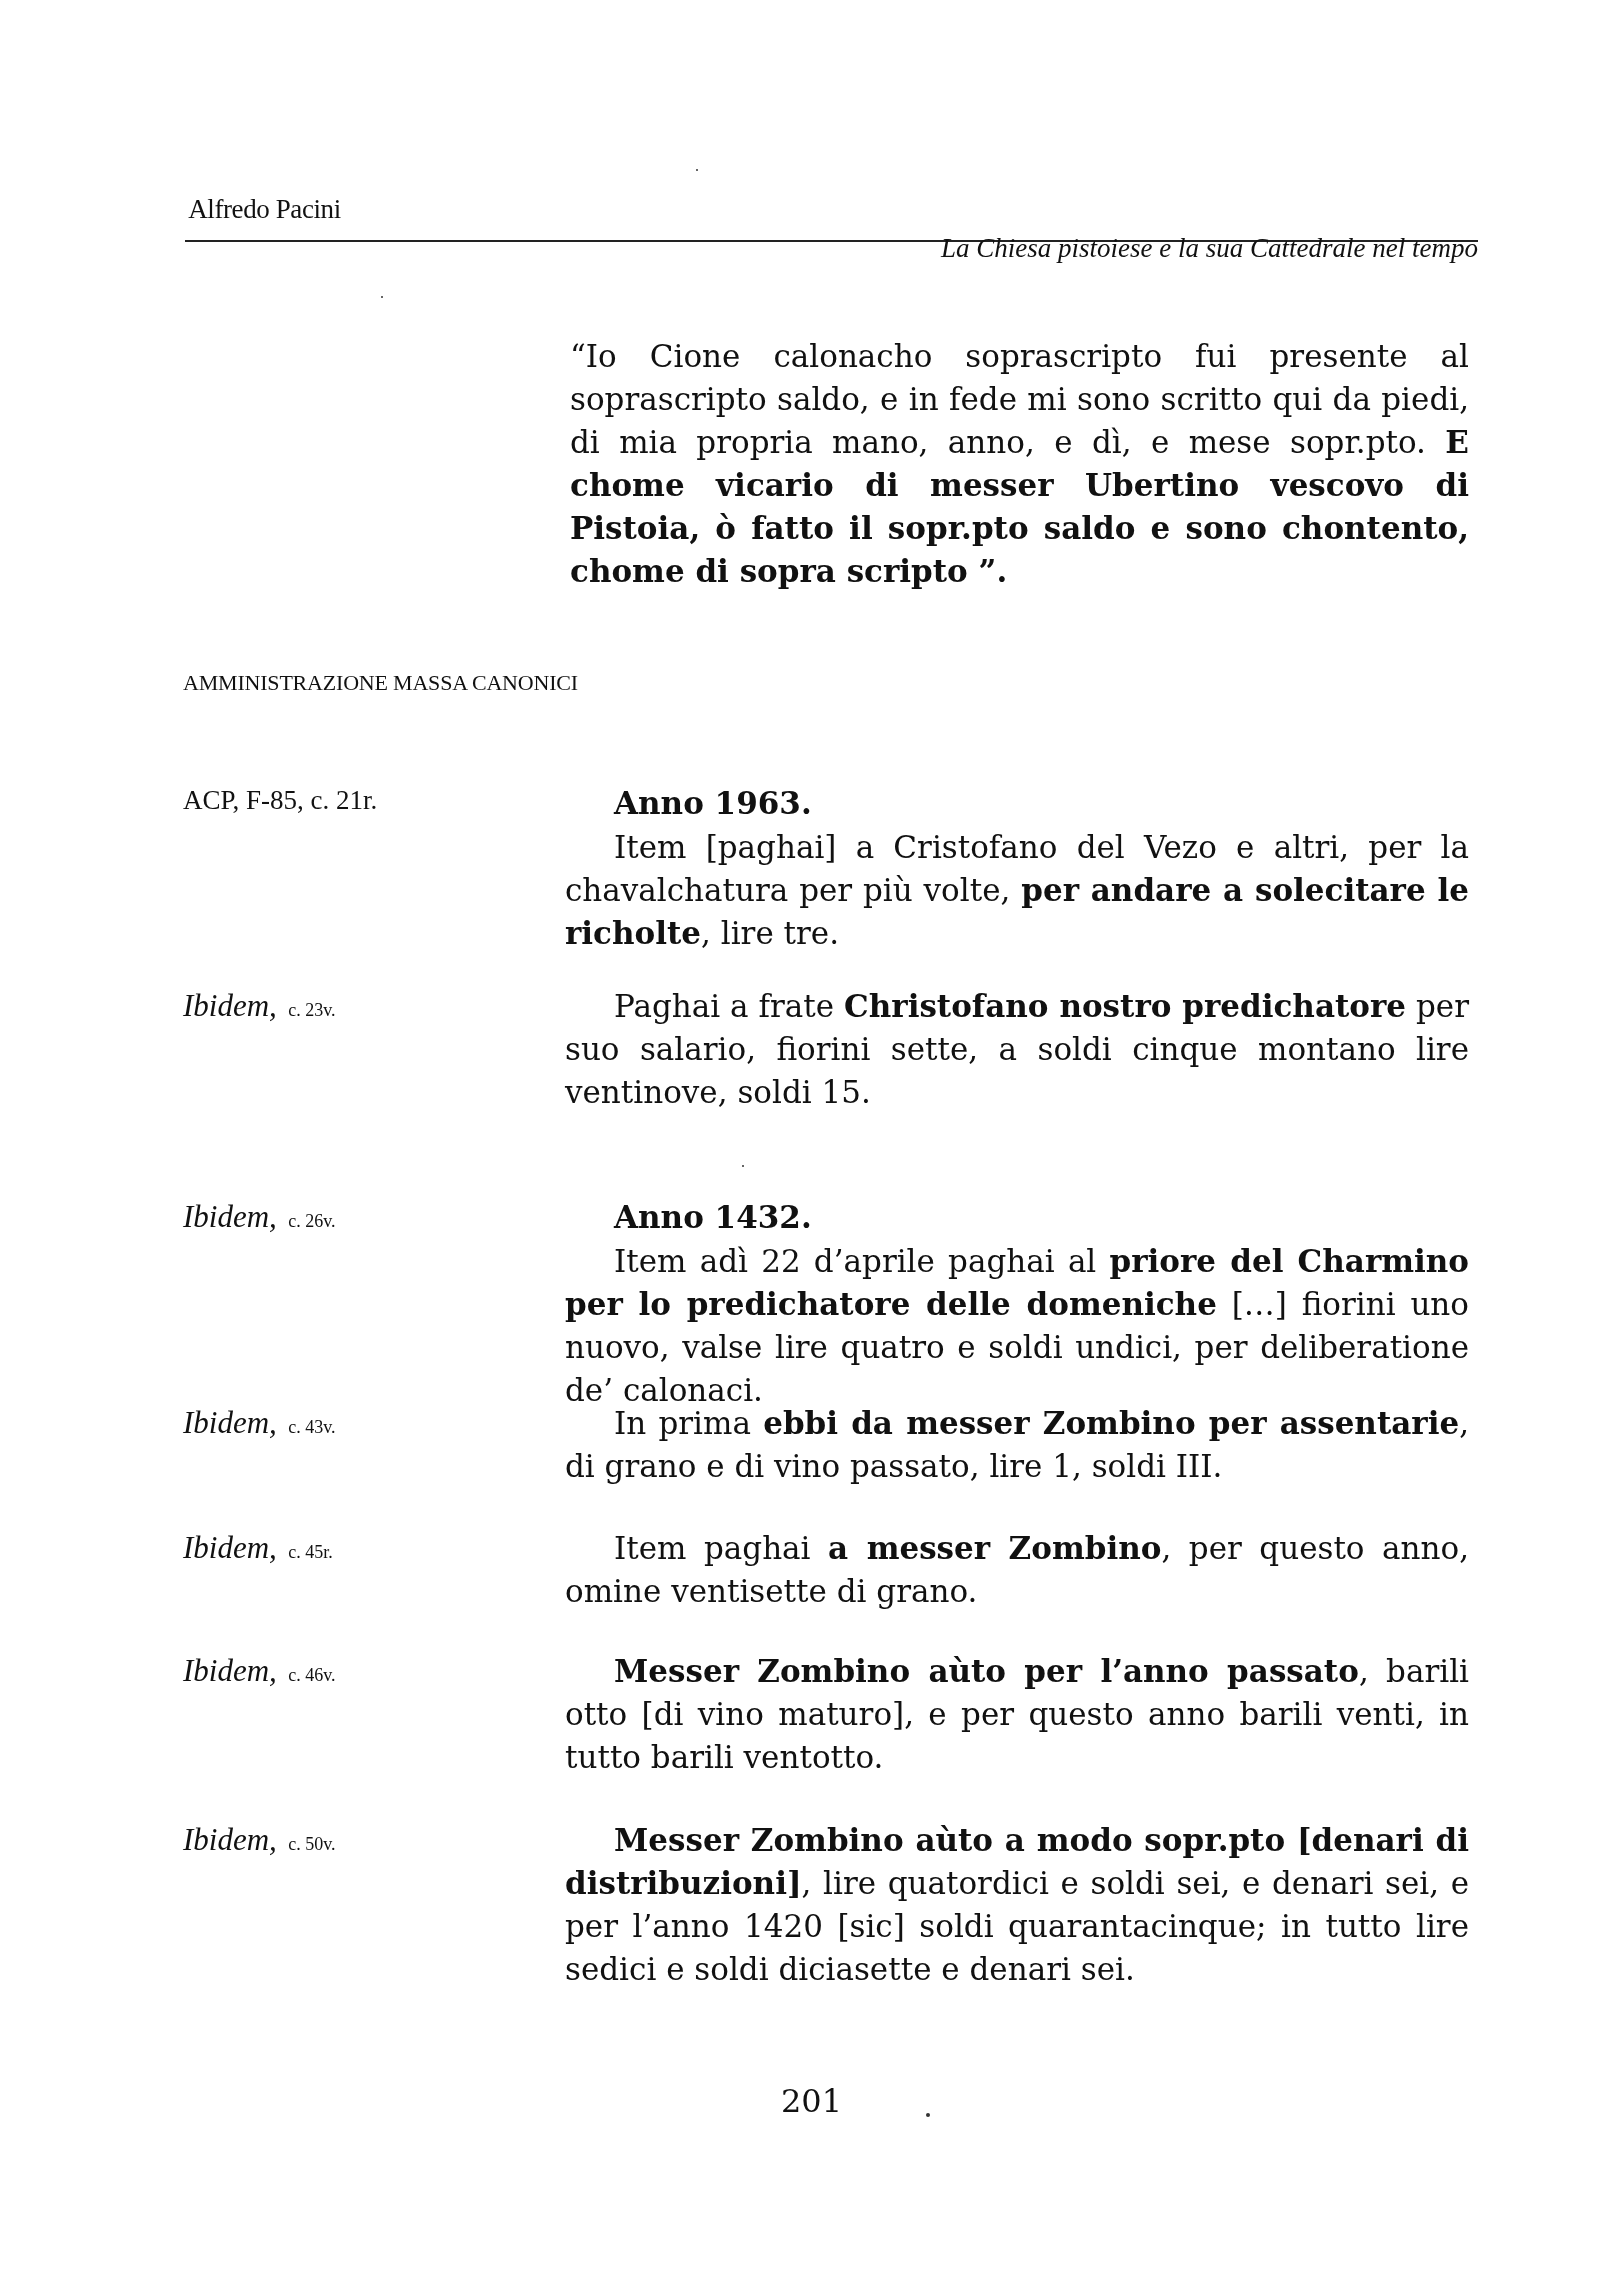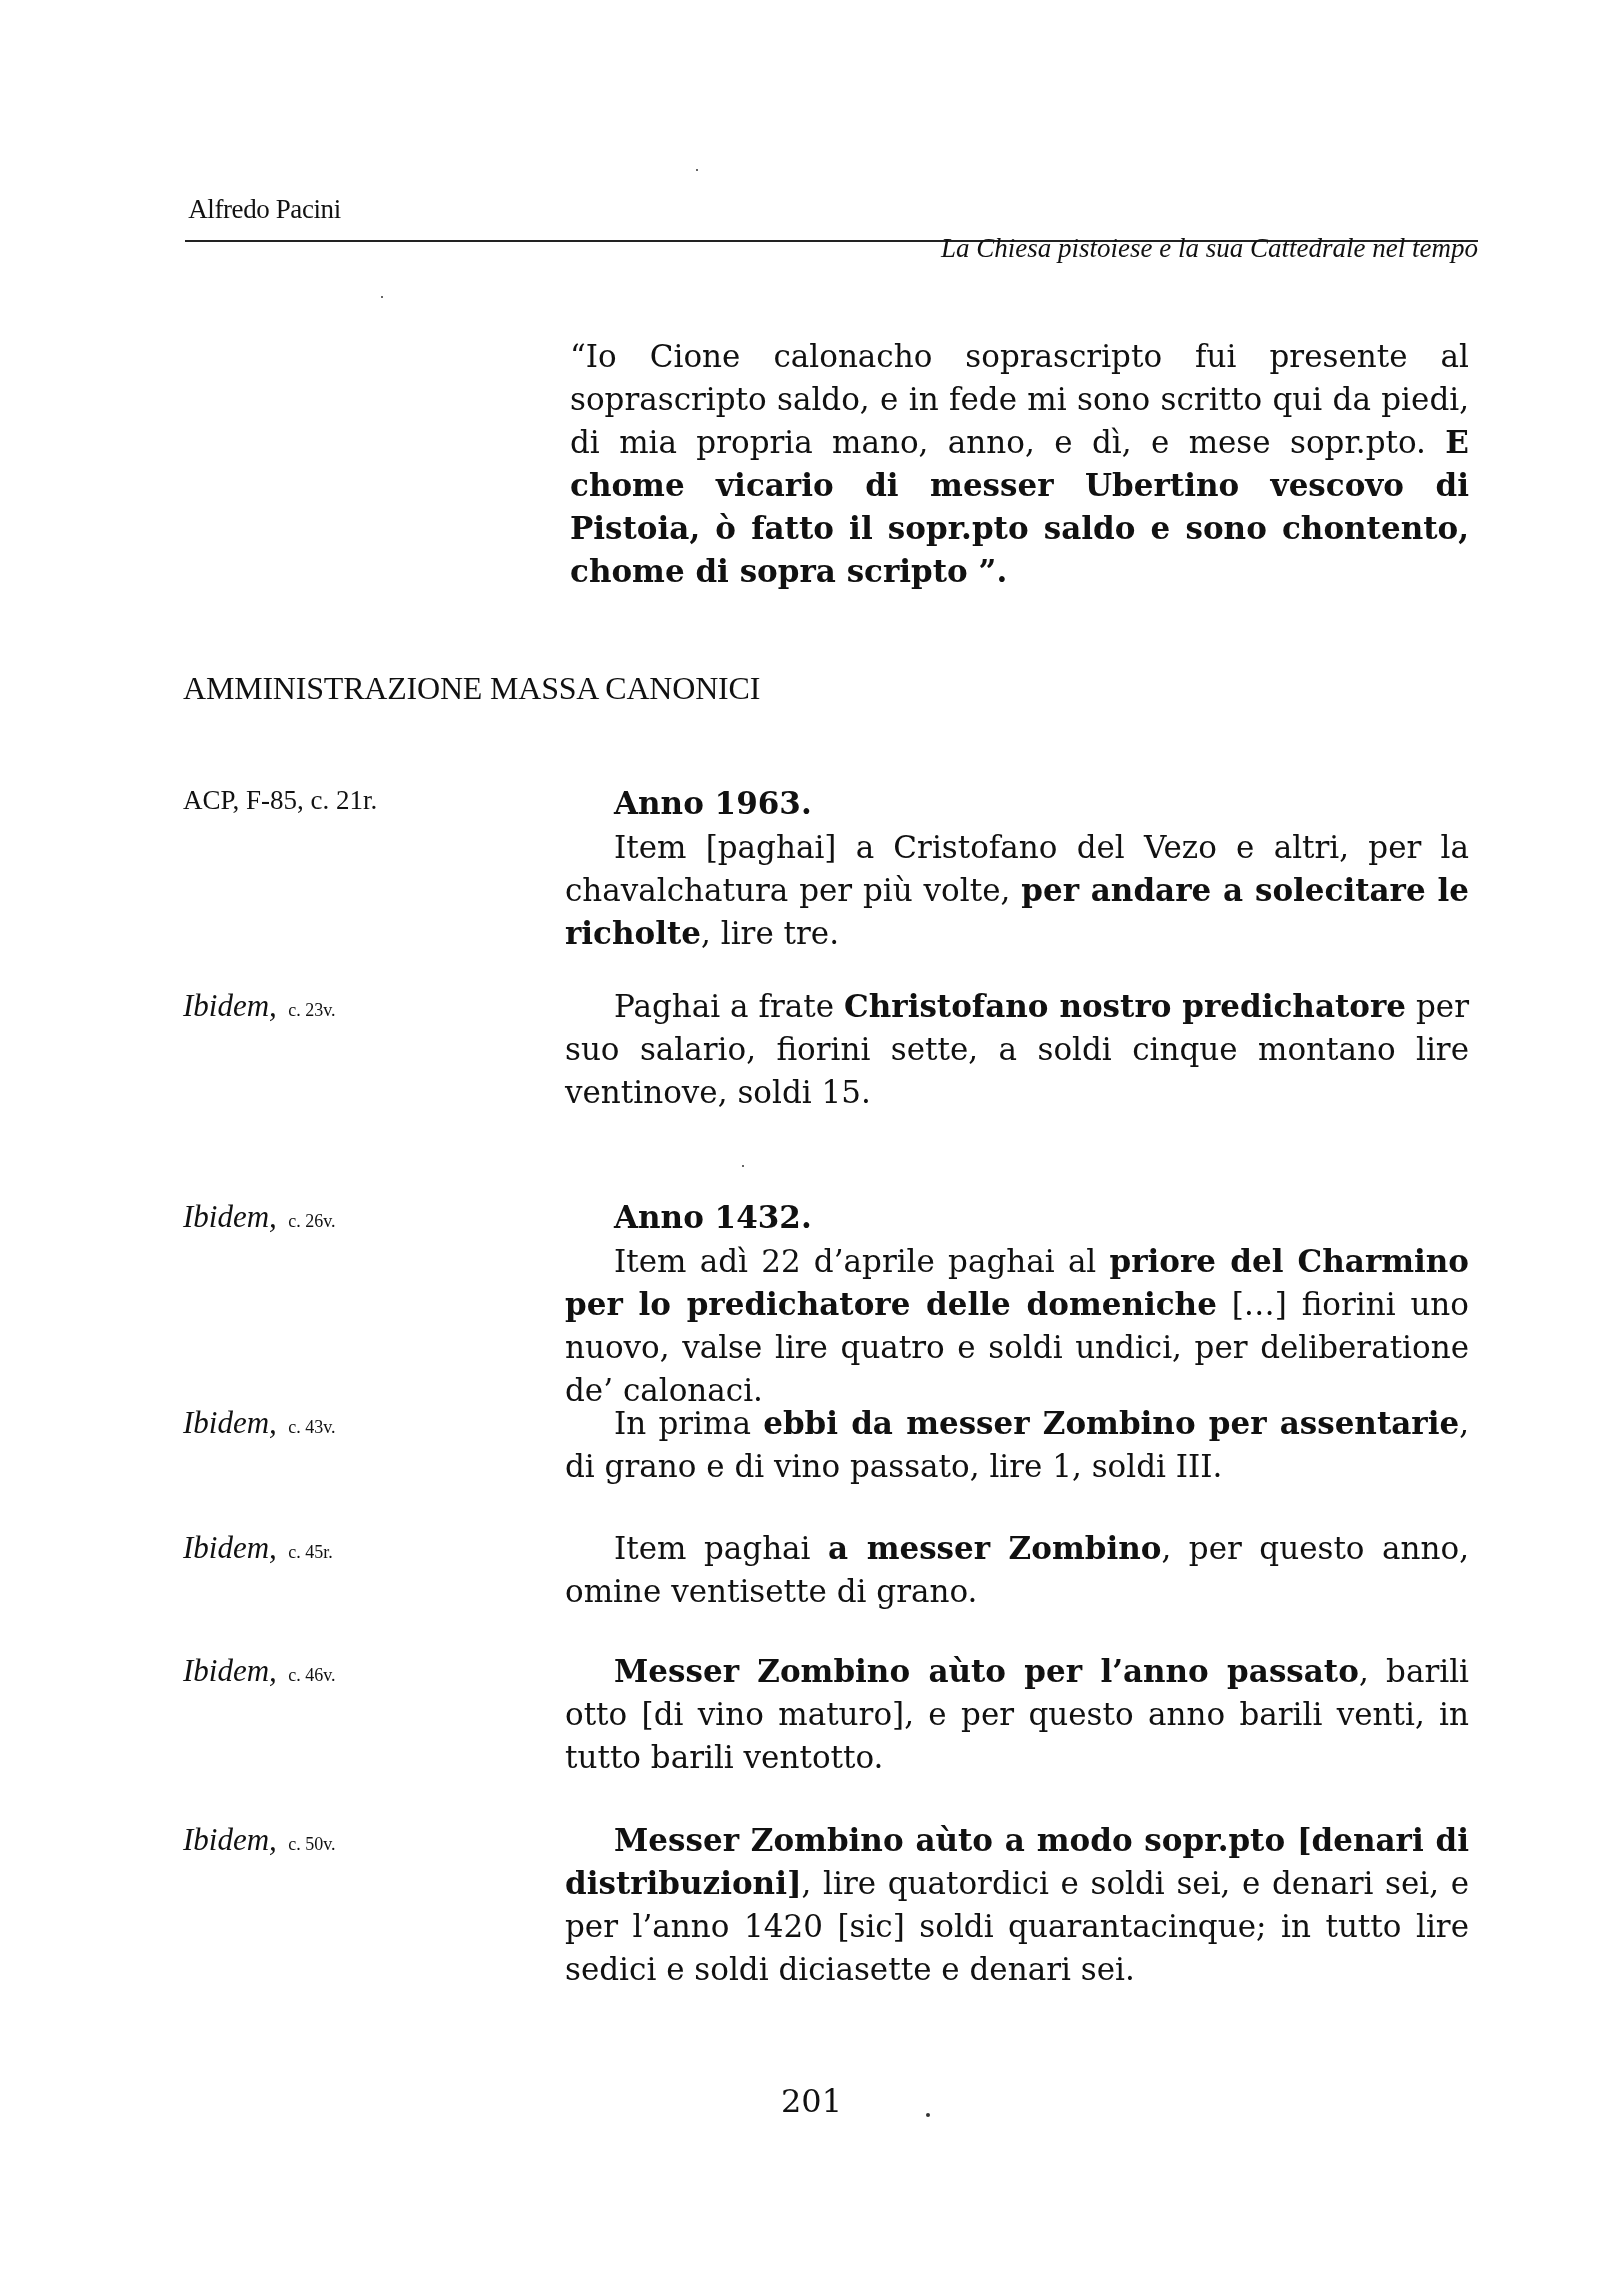--- a/index.html
+++ b/index.html
@@ -54,21 +54,21 @@
       line-height: 43px;
       text-align: justify;
     }
     .quote-block p { margin: 0; text-indent: 0; }
     .b { font-weight: bold; }
     .section-heading {
       position: absolute;
       left: 183px;
       top: 670px;
       font-family: "Liberation Serif", serif;
-      font-size: 32px;
+      font-size: 22px;
       letter-spacing: -0.2px;
     }
     .entry {
       position: absolute;
       left: 0;
       width: 1619px;
     }
     .entry-ref {
       position: absolute;
       left: 183px;

